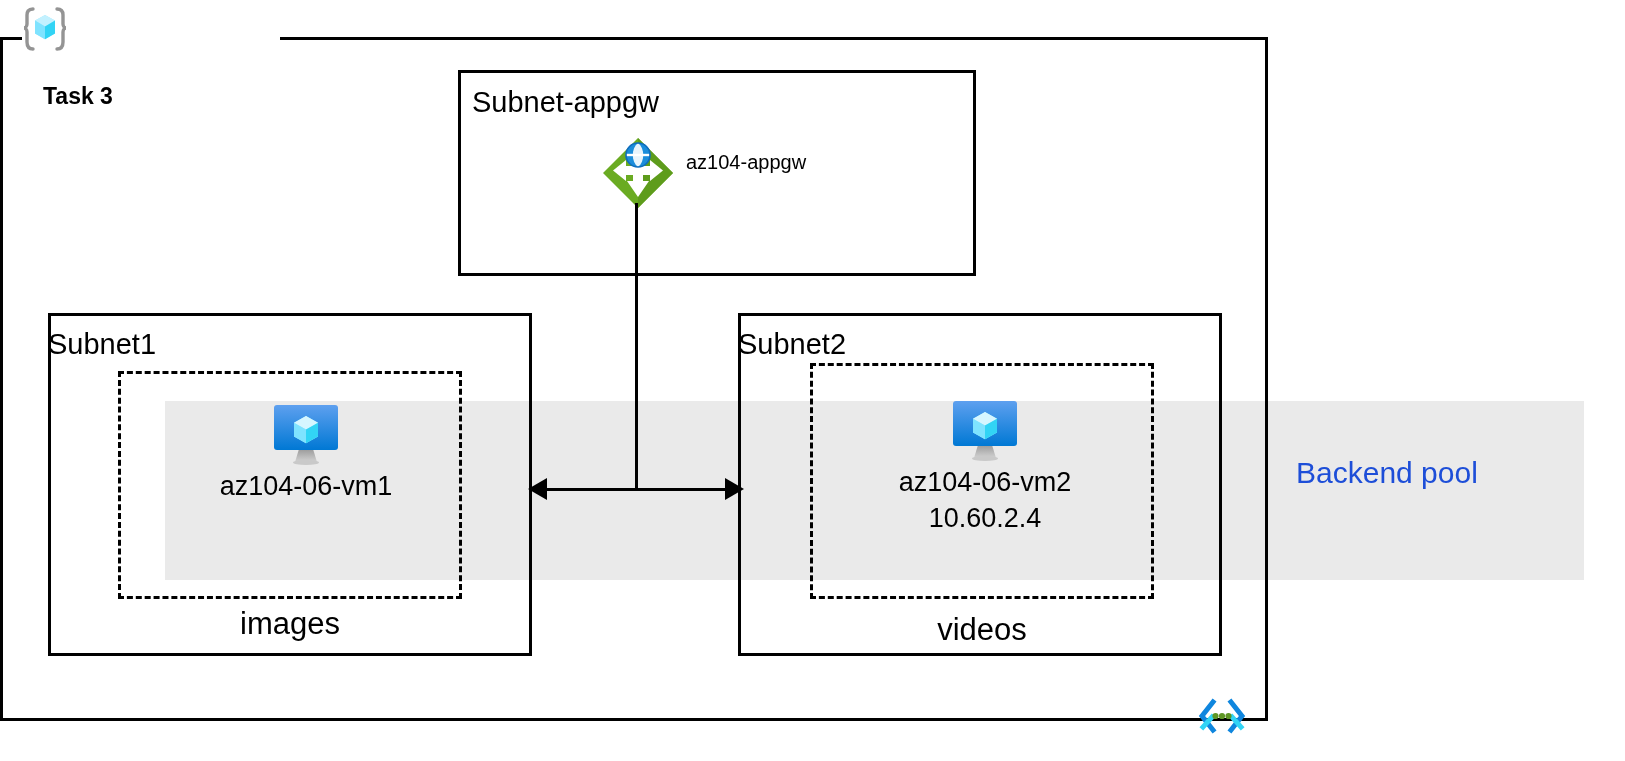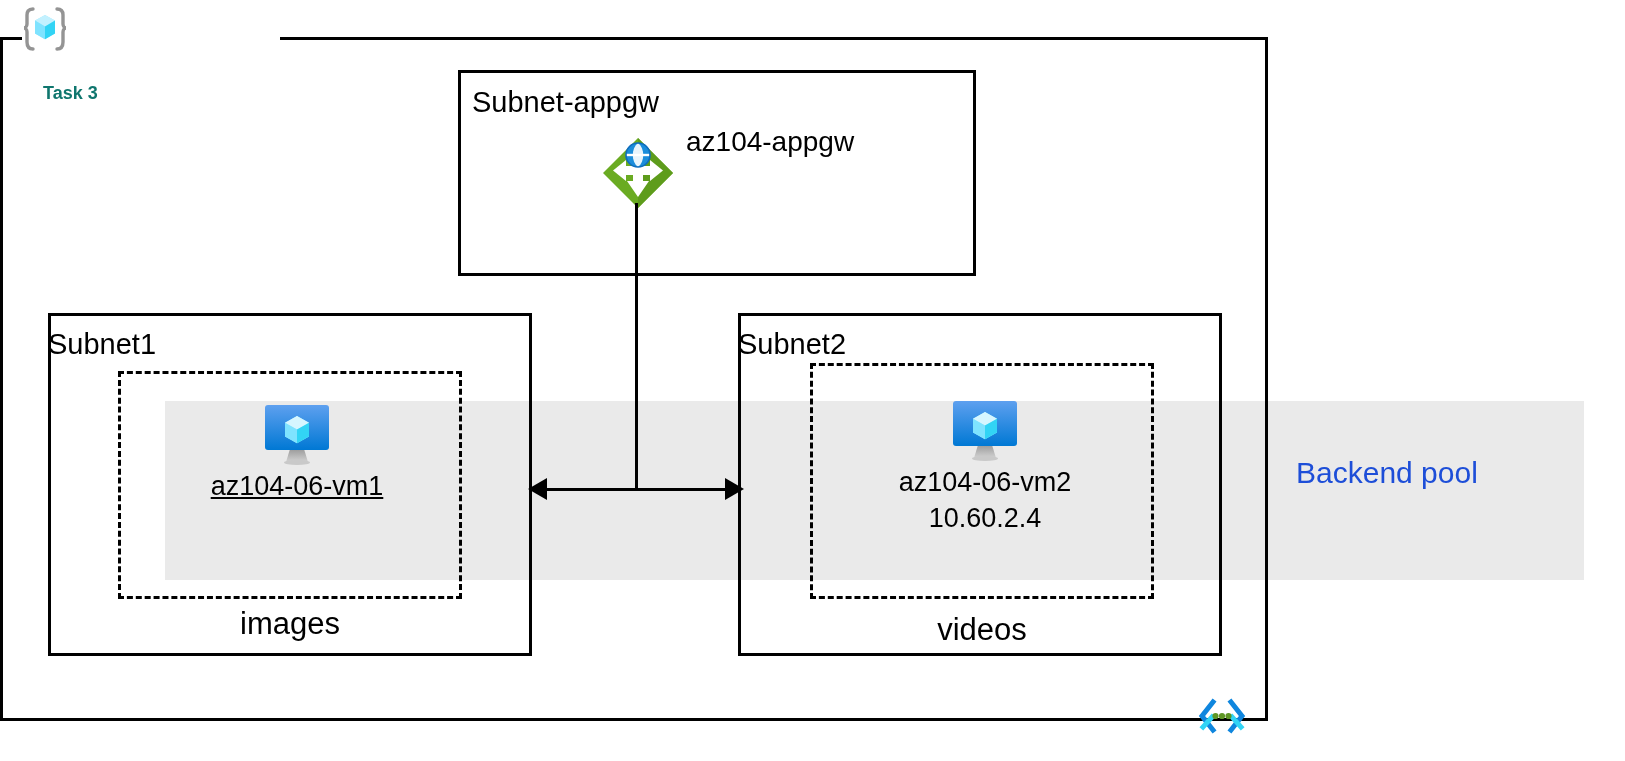--- a/index.html
+++ b/index.html
@@ -64,23 +64,23 @@
     font-size: 30px;
     line-height: 40px;
     color: #000000;
     white-space: nowrap;
   }
 
   
   .task-label {
     position: absolute;
     left: 43px; top: 83px;
-    font-size: 18px;
+    font-size: 23px;
     font-weight: bold;
-    color: #0f766e;
+    color: #000000;
     white-space: nowrap;
   }
 
   
   .backend-band {
     position: absolute;
     left: 165px; top: 401px;
     width: 1419px; height: 179px;
     background: #eaeaea;
   }
@@ -142,21 +142,21 @@
     white-space: nowrap;
   }
   #asg-images { left: 118px; top: 607px; width: 344px; }
   #asg-videos { left: 810px; top: 613px; width: 344px; }
 
   
   .vm-node {
     position: absolute;
     text-align: center;
   }
-  #vm1-node { left: 170px; top: 402px; width: 254px; text-decoration: underline; }
+  #vm1-node { left: 179px; top: 402px; width: 254px; }
   #vm2-node { left: 858px; top: 398px; width: 254px; }
 
   .vm-icon {
     display: block;
     margin: 0 auto;
     width: 76px; height: 66px;
   }
   .vm-text {
     font-size: 27px;
     line-height: 36px;
@@ -165,22 +165,22 @@
   }
 
   
   .appgw-icon {
     position: absolute;
     left: 600px; top: 135px;
     width: 76px; height: 76px;
   }
   .appgw-text {
     position: absolute;
-    left: 686px; top: 123px;
-    font-size: 28px;
+    left: 686px; top: 144px;
+    font-size: 20px;
     line-height: 37px;
     color: #000000;
     white-space: nowrap;
   }
 
   
   .conn-vertical {
     position: absolute;
     left: 635px; top: 203px;
     width: 3px; height: 288px;

